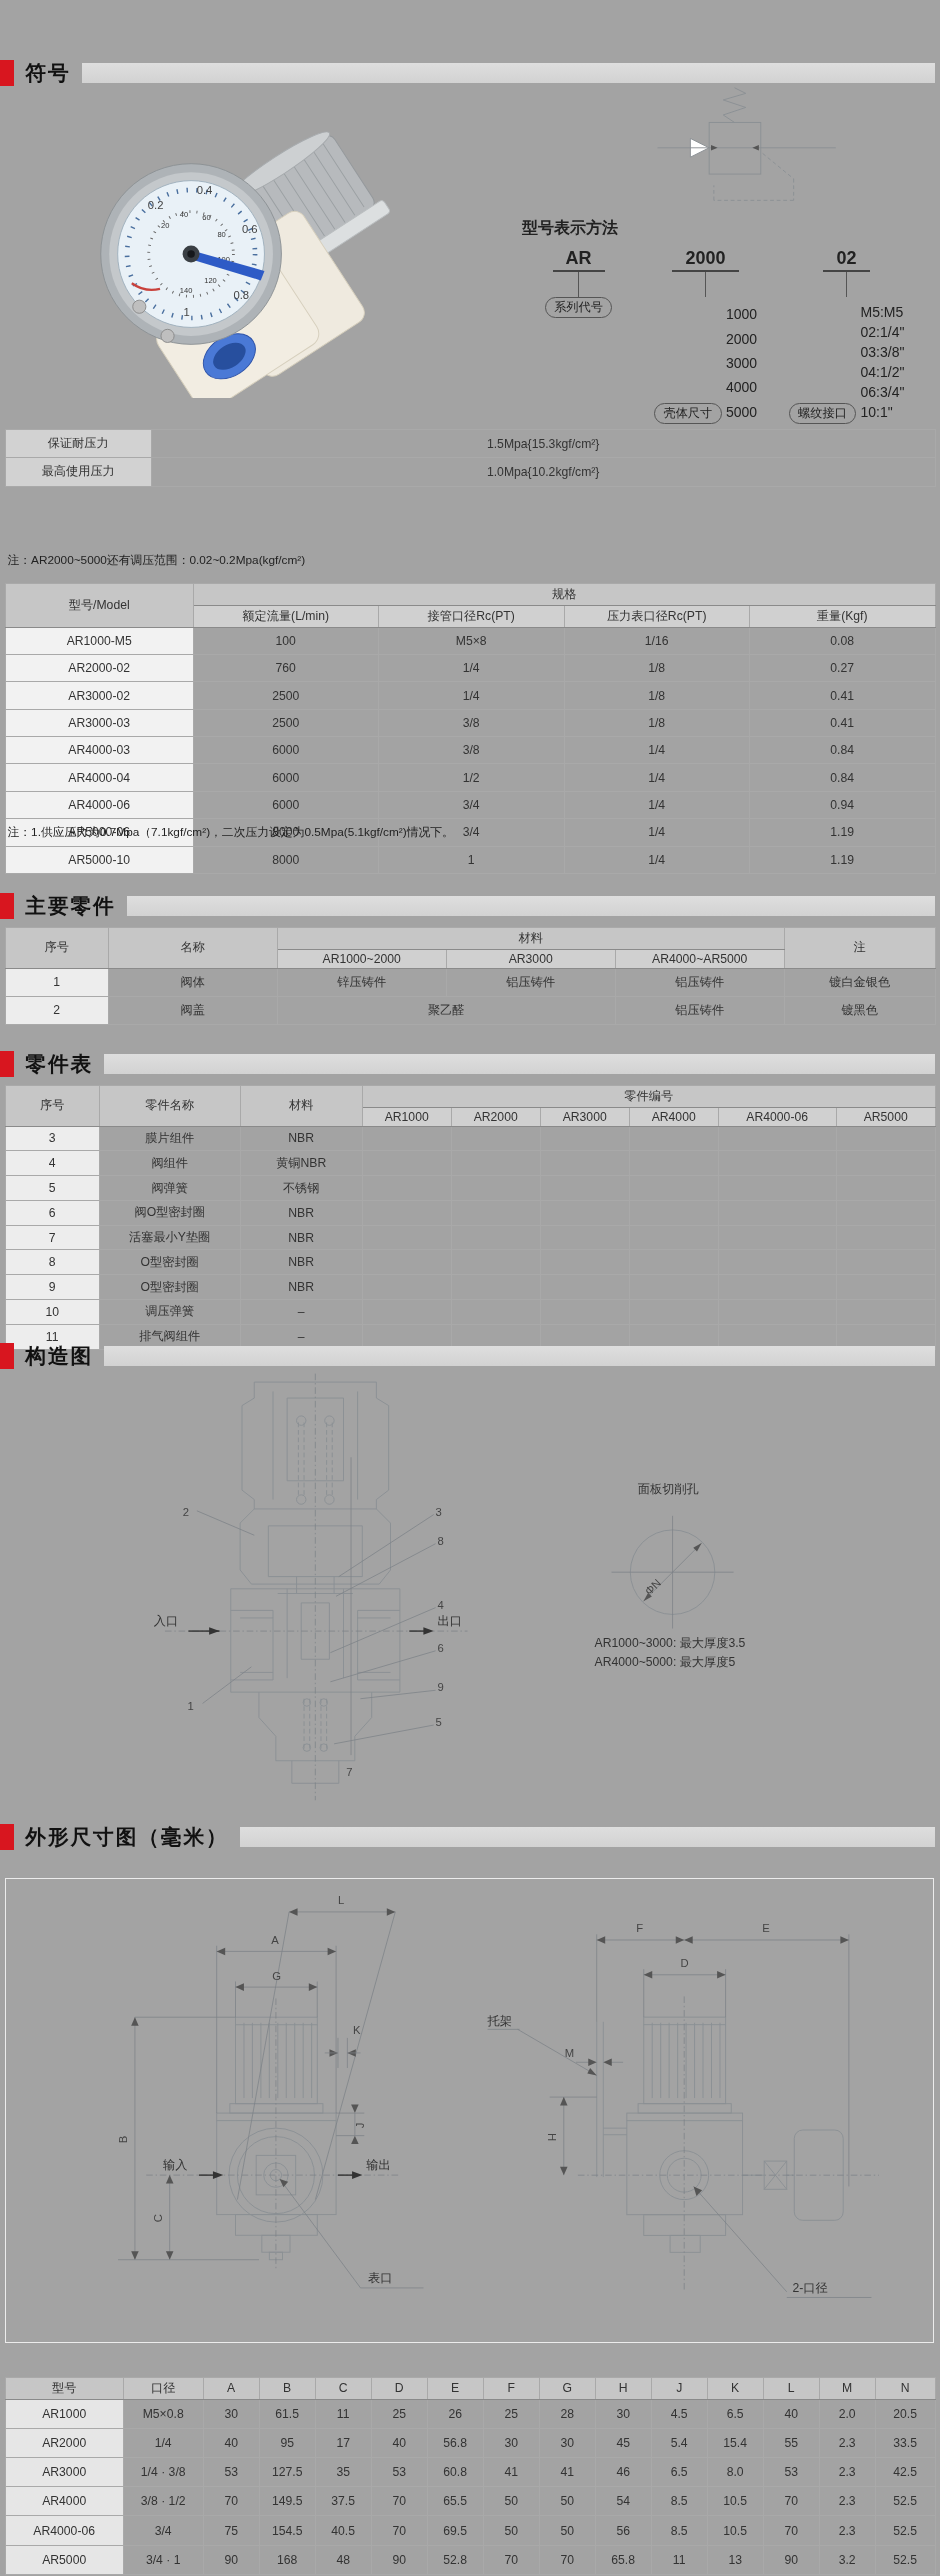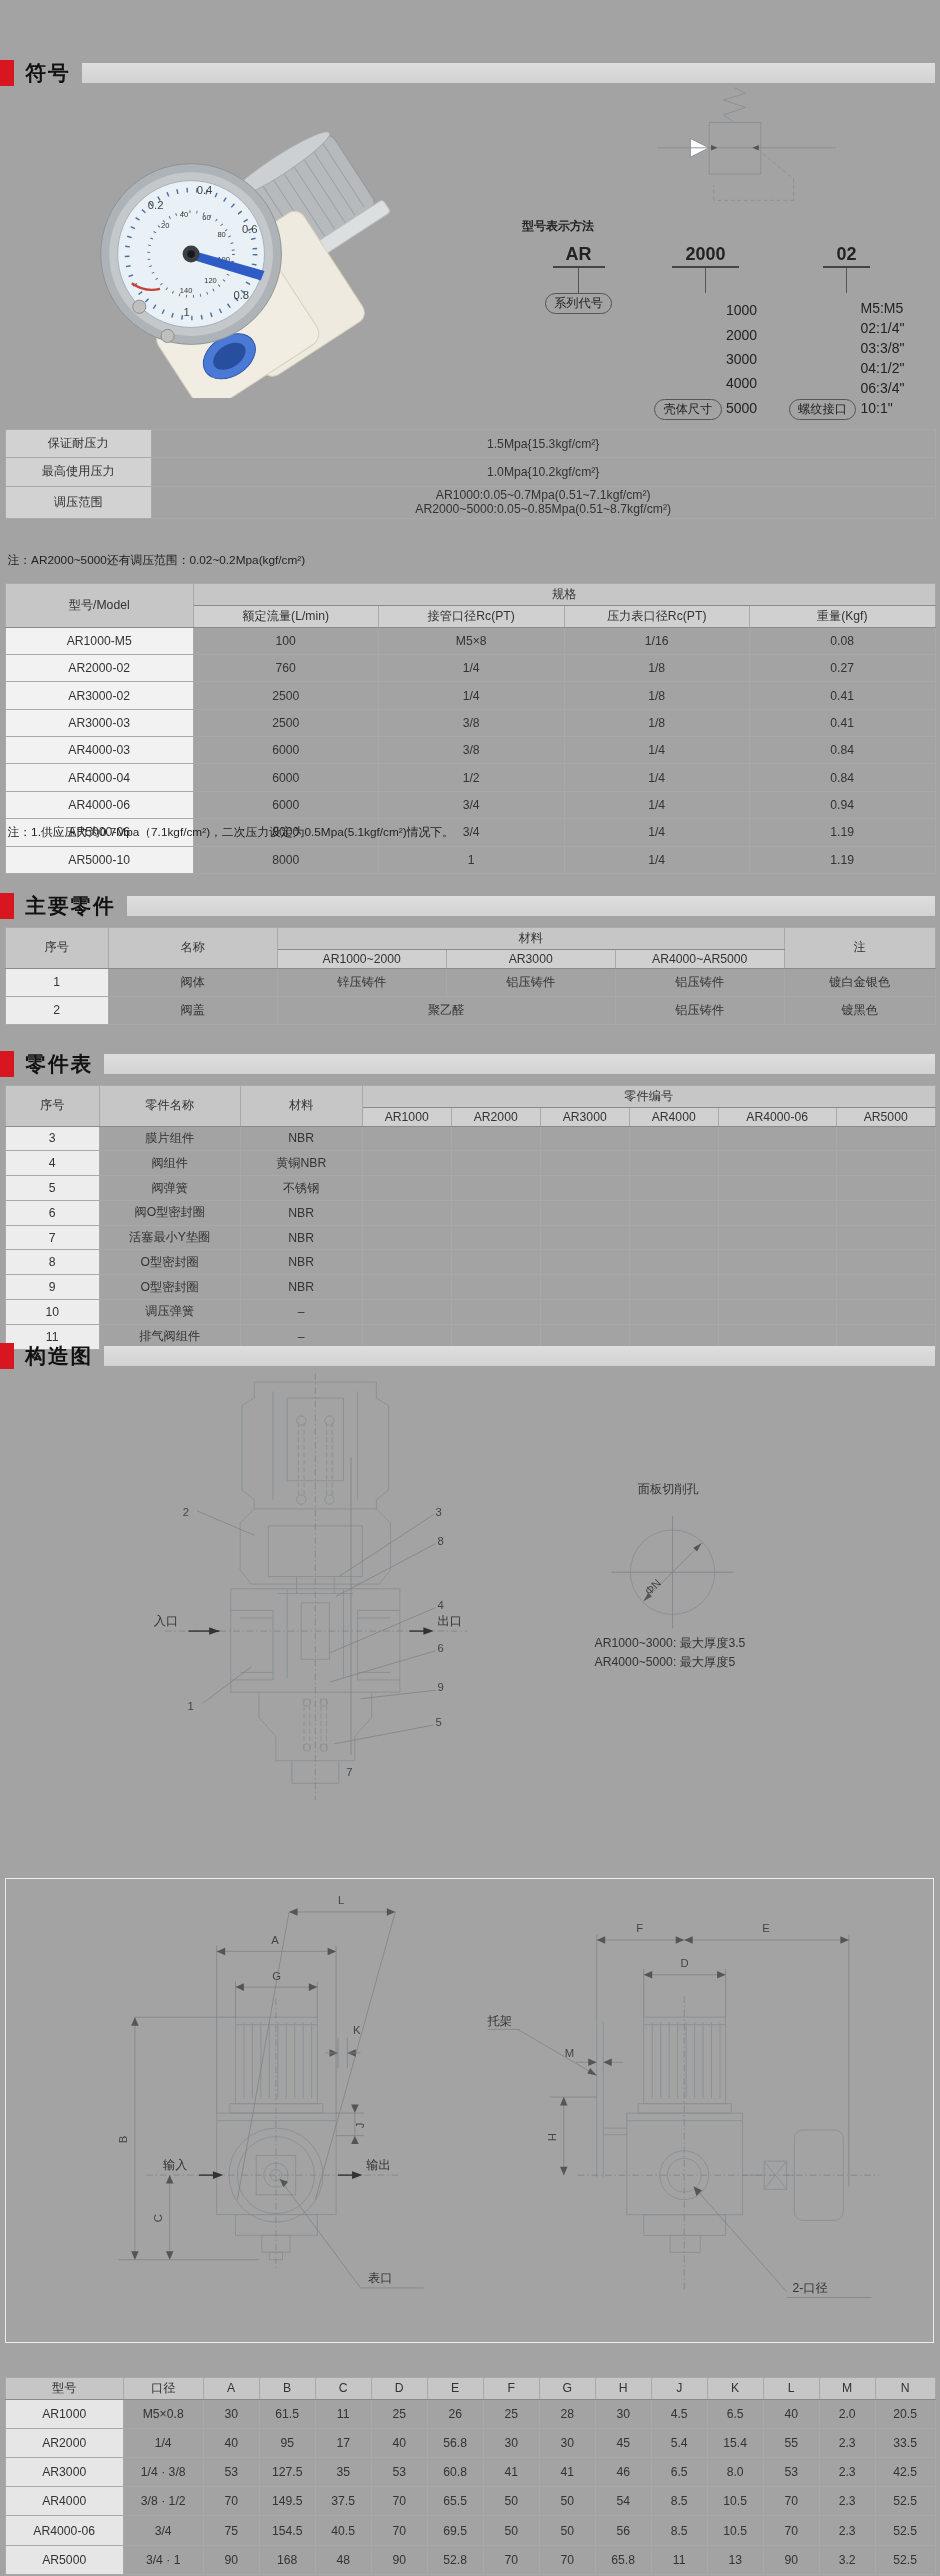--- a/index.html
+++ b/index.html
@@ -25,21 +25,21 @@
   .t2 td:first-child{background:#f2f2f2;}
   .t3 td{height:23.5px;}
   .t3 td:first-child{background:#ededed;}
   .t4 td{height:20px;}
   .t4 td:first-child{background:#ededed;}
   .t5 td{height:24.4px;}
   .t5 td:first-child{background:#e6e6e6;}
   .note{position:absolute;left:7.5px;font-size:11.8px;color:#222;}
   
   .md{position:absolute;left:522px;top:218px;width:418px;}
-  .md-title{font-size:12px;font-weight:bold;color:#222;margin-bottom:9.4px;}
+  .md-title{font-size:16px;font-weight:bold;color:#222;margin-bottom:9.4px;}
   .md-cols{display:flex;}
   .md-col{text-align:center;}
   .md-code{font-size:18px;font-weight:bold;border-bottom:2.8px double #444;display:inline-block;padding:0 13px 0.9px;}
   .md-line{width:0.9px;height:24.4px;background:#555;margin:0 auto;}
   .md-bubble{display:inline-block;border:0.9px solid #555;border-radius:11.3px;padding:0.9px 8.5px;font-size:12.2px;}
   .md-opts{margin-top:5.6px;font-size:14px;line-height:21.6px;text-align:left;display:inline-block;}
   .thin{stroke:#8b9094;stroke-width:1;fill:none;}
   .dim{stroke:#7c8287;stroke-width:0.8;fill:none;}
   .dimtxt{font-size:12px;fill:#444;}
   .cjk{font-size:13px;fill:#333;}
@@ -154,25 +154,20 @@
         </colgroup>
       <tbody>
           <tr>
             <td>保证耐压力</td>
             <td>1.5Mpa{15.3kgf/cm²}</td>
           </tr>
           <tr>
             <td>最高使用压力</td>
             <td>1.0Mpa{10.2kgf/cm²}</td>
           </tr>
-          <tr>
-            <td>调压范围</td>
-            <td>AR1000:0.05~0.7Mpa(0.51~7.1kgf/cm²)
-AR2000~5000:0.05~0.85Mpa(0.51~8.7kgf/cm²)</td>
-          </tr>
         </tbody>
     </table>
   </div>
   <div class="note" style="top:553px">注：AR2000~5000还有调压范围：0.02~0.2Mpa(kgf/cm²)</div>
 
   <div class="tblwrap" style="top:583px">
     <table class="t2">
       <colgroup>
           <col style="width:188px">
           <col style="width:185px">
@@ -517,20 +512,25 @@
     <line class="dim" x1="30" y1="112" x2="160" y2="112"></line>
     <line class="dim" x1="95" y1="52" x2="95" y2="172"></line>
     <line class="dim" x1="64" y1="143" x2="126" y2="81"></line>
     <polygon points="126,81 117,86 121,90" fill="#555"></polygon>
     <polygon points="64,143 73,138 69,134" fill="#555"></polygon>
     <text class="dimtxt" x="66" y="134" transform="rotate(-45 72 130)">ΦN</text>
     <text class="cjk" x="12" y="192" font-size="13.5">AR1000~3000: 最大厚度3.5</text>
     <text class="cjk" x="12" y="212" font-size="13.5">AR4000~5000: 最大厚度5</text>
   </svg>
 
+  <div class="sec" style="top:1824px">
+    <span class="sq"></span>
+    <span class="st">外形尺寸图（毫米）</span>
+    <span class="bar"></span>
+  </div>
 
   <div class="frame" style="left:4.7px;top:1878px;width:927px;height:463px"></div>
 
   <svg style="position:absolute;left:23.5px;top:1876px" width="423" height="461" viewBox="0 0 450 490">
 
     <rect class="thin" x="225" y="150" width="87" height="92"></rect>
     <path class="thin" d="M234 156 V236 M243 156 V236 M252 156 V236 M261 156 V236 M270 156 V236 M279 156 V236 M288 156 V236 M297 156 V236 M306 156 V236 M225 158 H312"></path>
     <rect class="thin" x="219" y="242" width="99" height="10"></rect>
     <rect class="thin" x="205" y="252" width="127" height="108"></rect>
     <line class="thin" x1="205" y1="260" x2="332" y2="260"></line>

